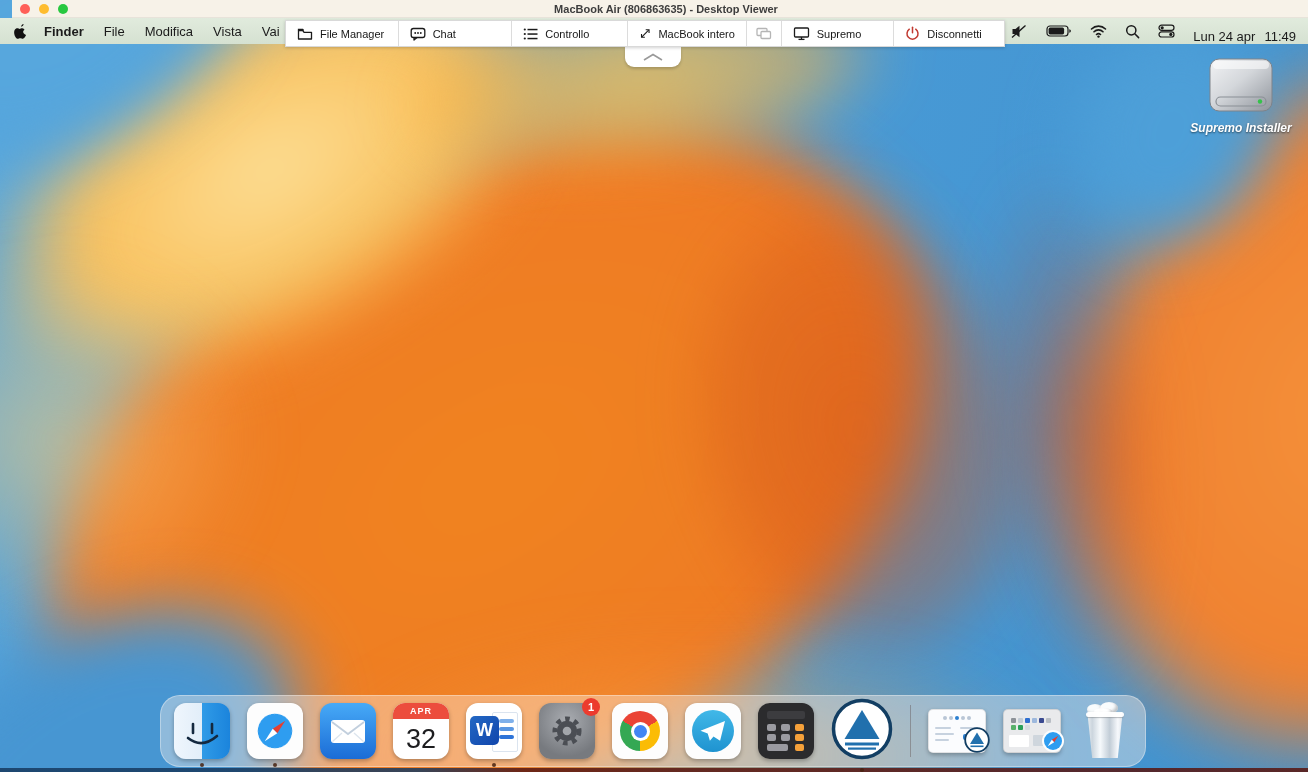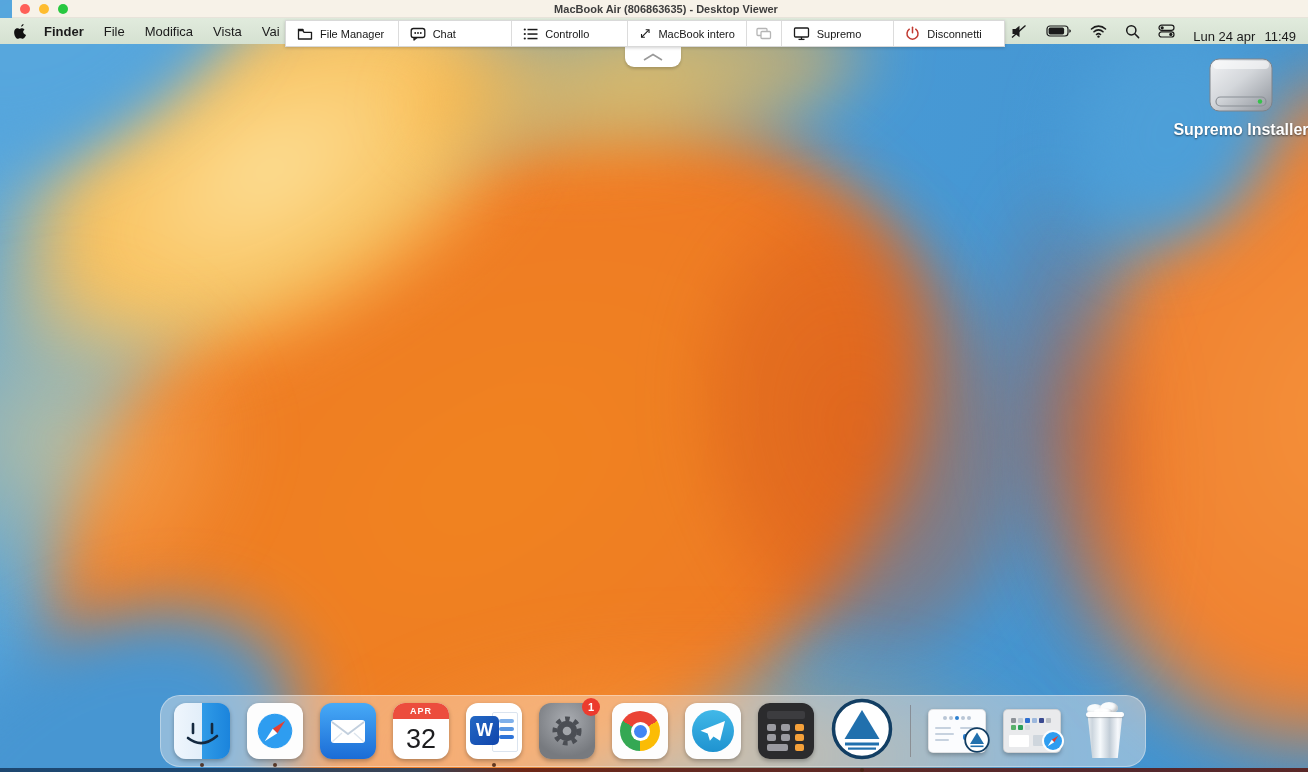--- a/index.html
+++ b/index.html
@@ -62,21 +62,21 @@
     border-right:1px solid #dcdcdc;box-sizing:border-box;white-space:nowrap;}
   .tb-item:last-child{border-right:none;}
   .tb-item.icon-only{justify-content:center;padding:0;}
   .tab-collapse{position:absolute;left:625px;top:47px;width:56px;height:20px;background:#fff;z-index:29;
     border-radius:0 0 9px 9px;display:flex;align-items:center;justify-content:center;
     box-shadow:0 2px 3px rgba(0,0,0,.18);}
 
   
   .desktop-icon{position:absolute;left:1181px;top:55px;width:120px;z-index:5;
     display:flex;flex-direction:column;align-items:center;gap:4px;}
-  .drive-label{font-size:16px;font-weight:bold;color:#fff;text-shadow:0 1px 2px rgba(0,0,0,.55);white-space:nowrap;}
+  .drive-label{font-size:12px;font-weight:bold;color:#fff;text-shadow:0 1px 2px rgba(0,0,0,.55);white-space:nowrap;font-style:italic;}
 
   
   .dock{position:absolute;left:160px;top:695px;width:986px;height:72px;z-index:10;
     background:rgba(252,240,232,.40);border:1px solid rgba(255,255,255,.35);border-radius:20px;
     box-sizing:border-box;display:flex;align-items:center;gap:17px;padding:0 13px;}
   .dock-item{position:relative;flex:0 0 auto;}
   .tile{width:56px;height:56px;border-radius:12px;box-shadow:0 2px 4px rgba(0,0,0,.28);
     position:relative;overflow:hidden;}
   .run-dot{position:absolute;left:50%;bottom:-8px;width:4px;height:4px;margin-left:-2px;
     border-radius:50%;background:#46220f;opacity:.85;}

